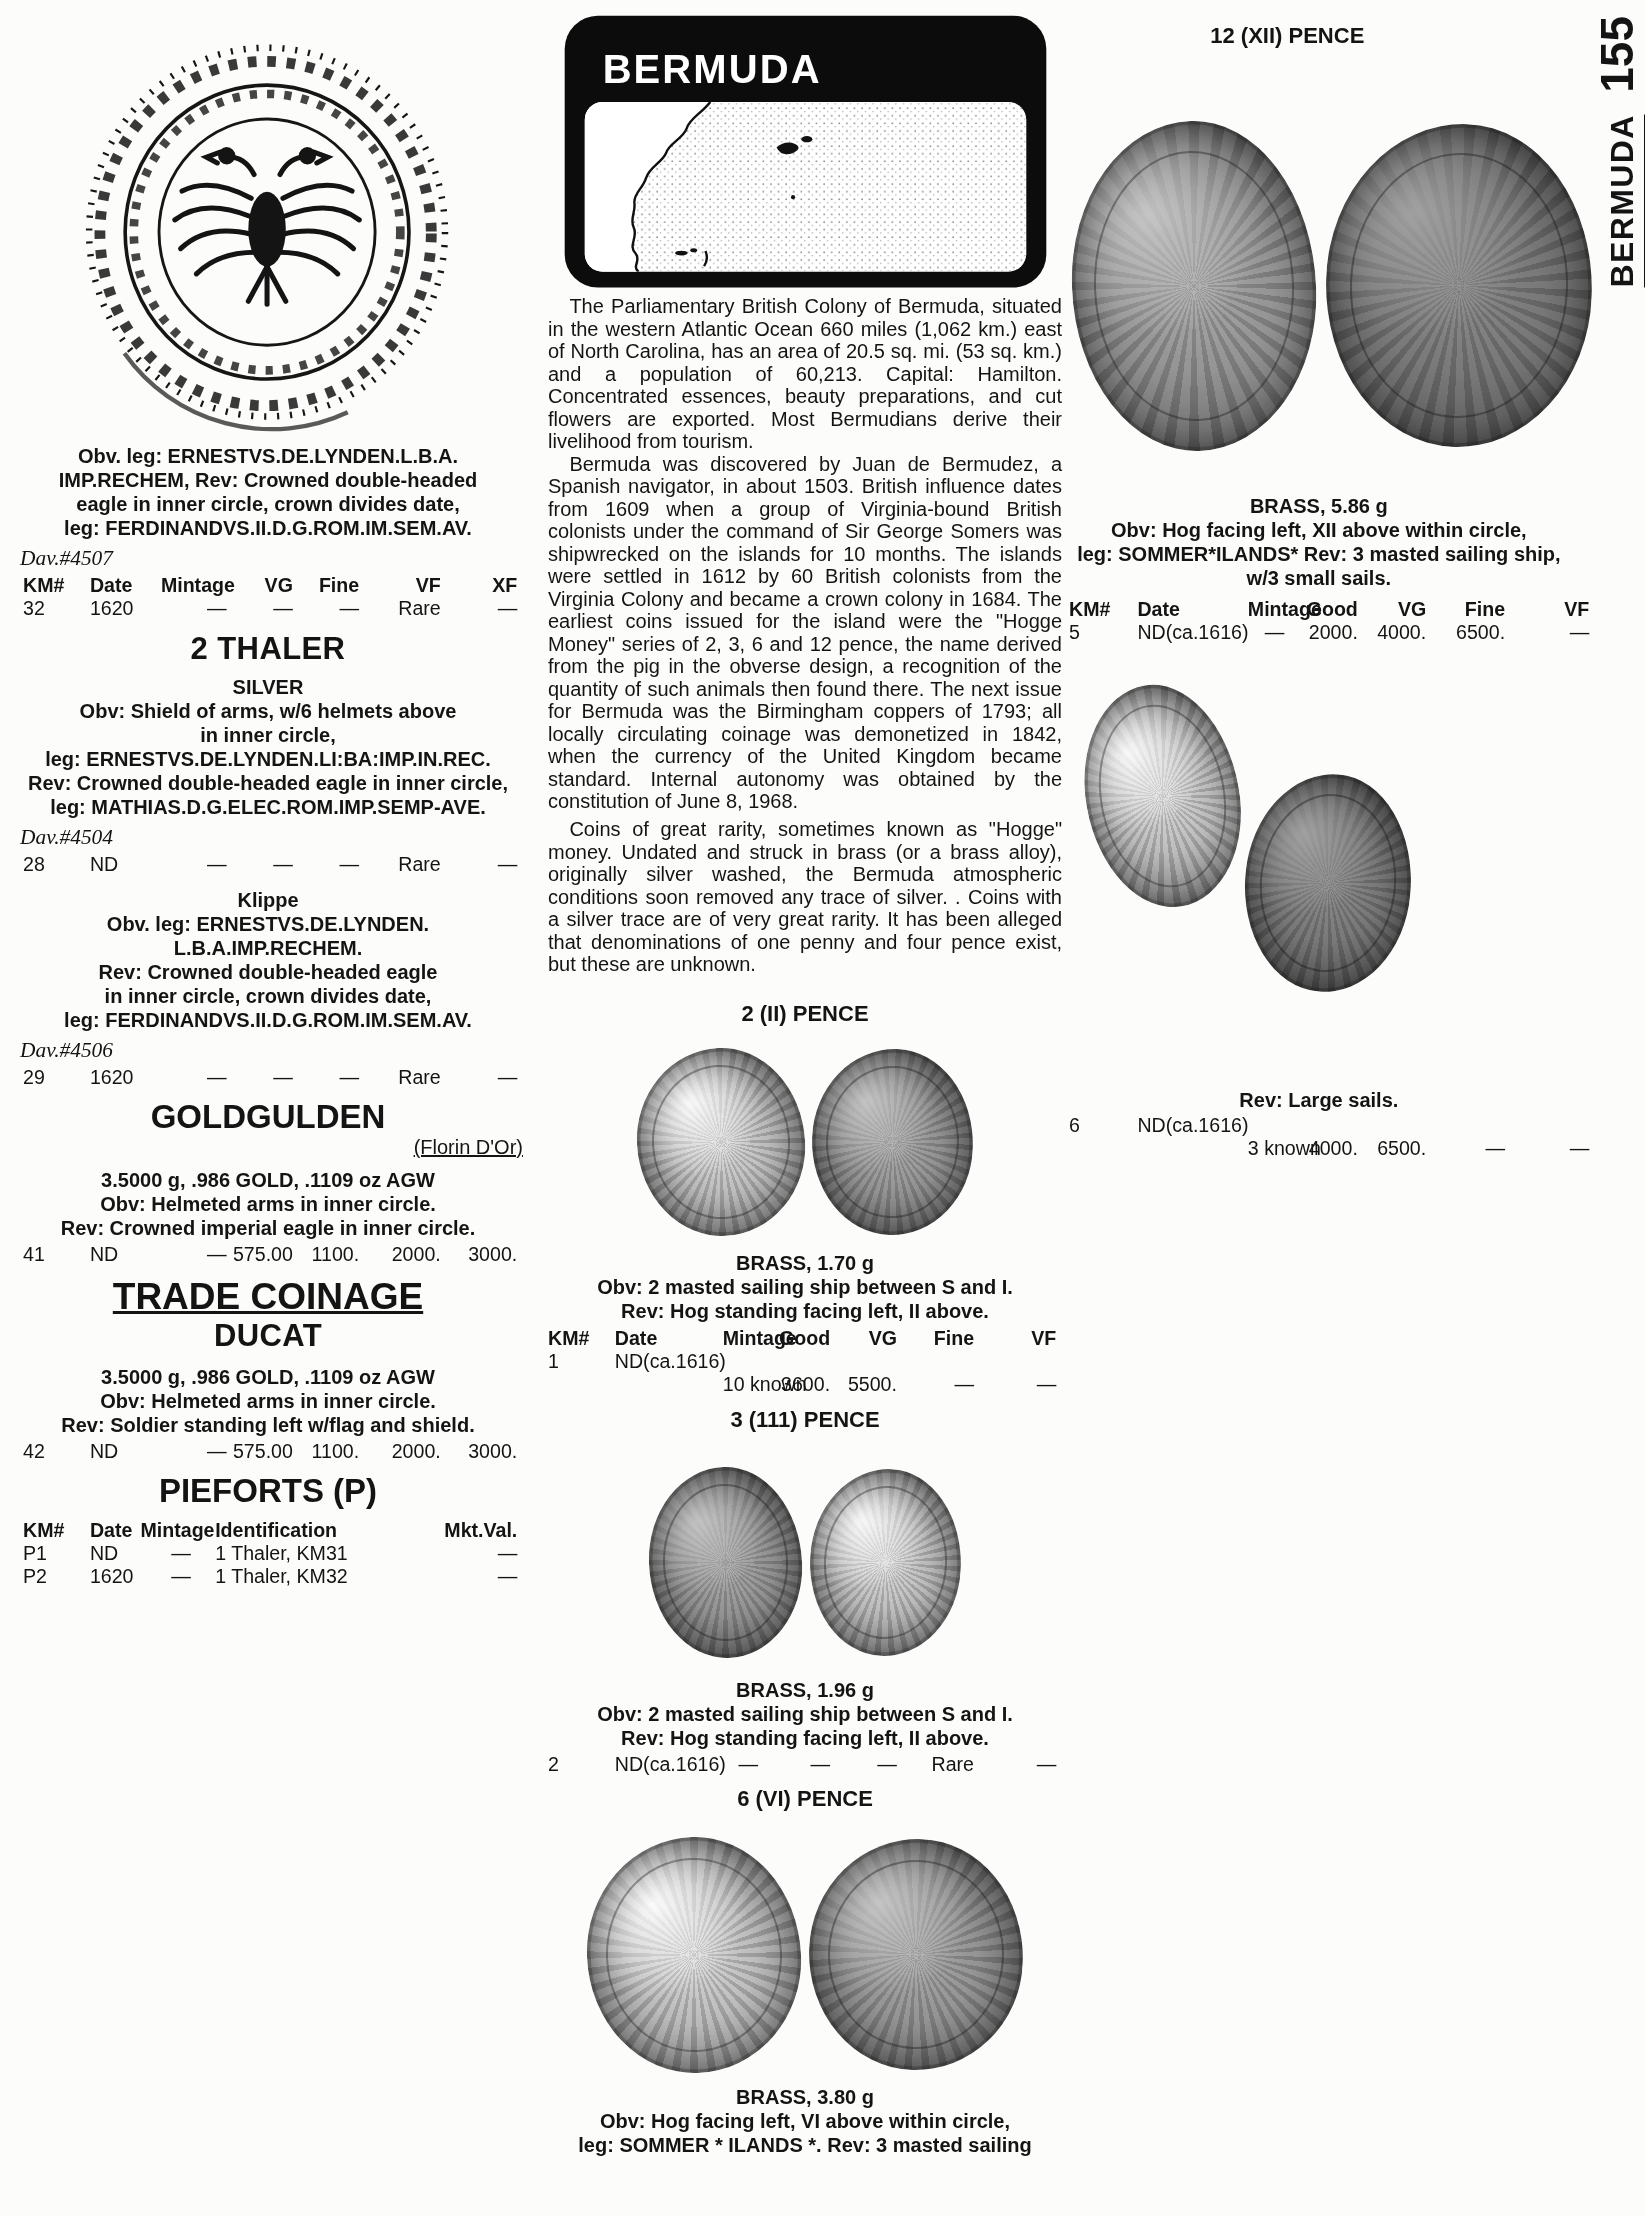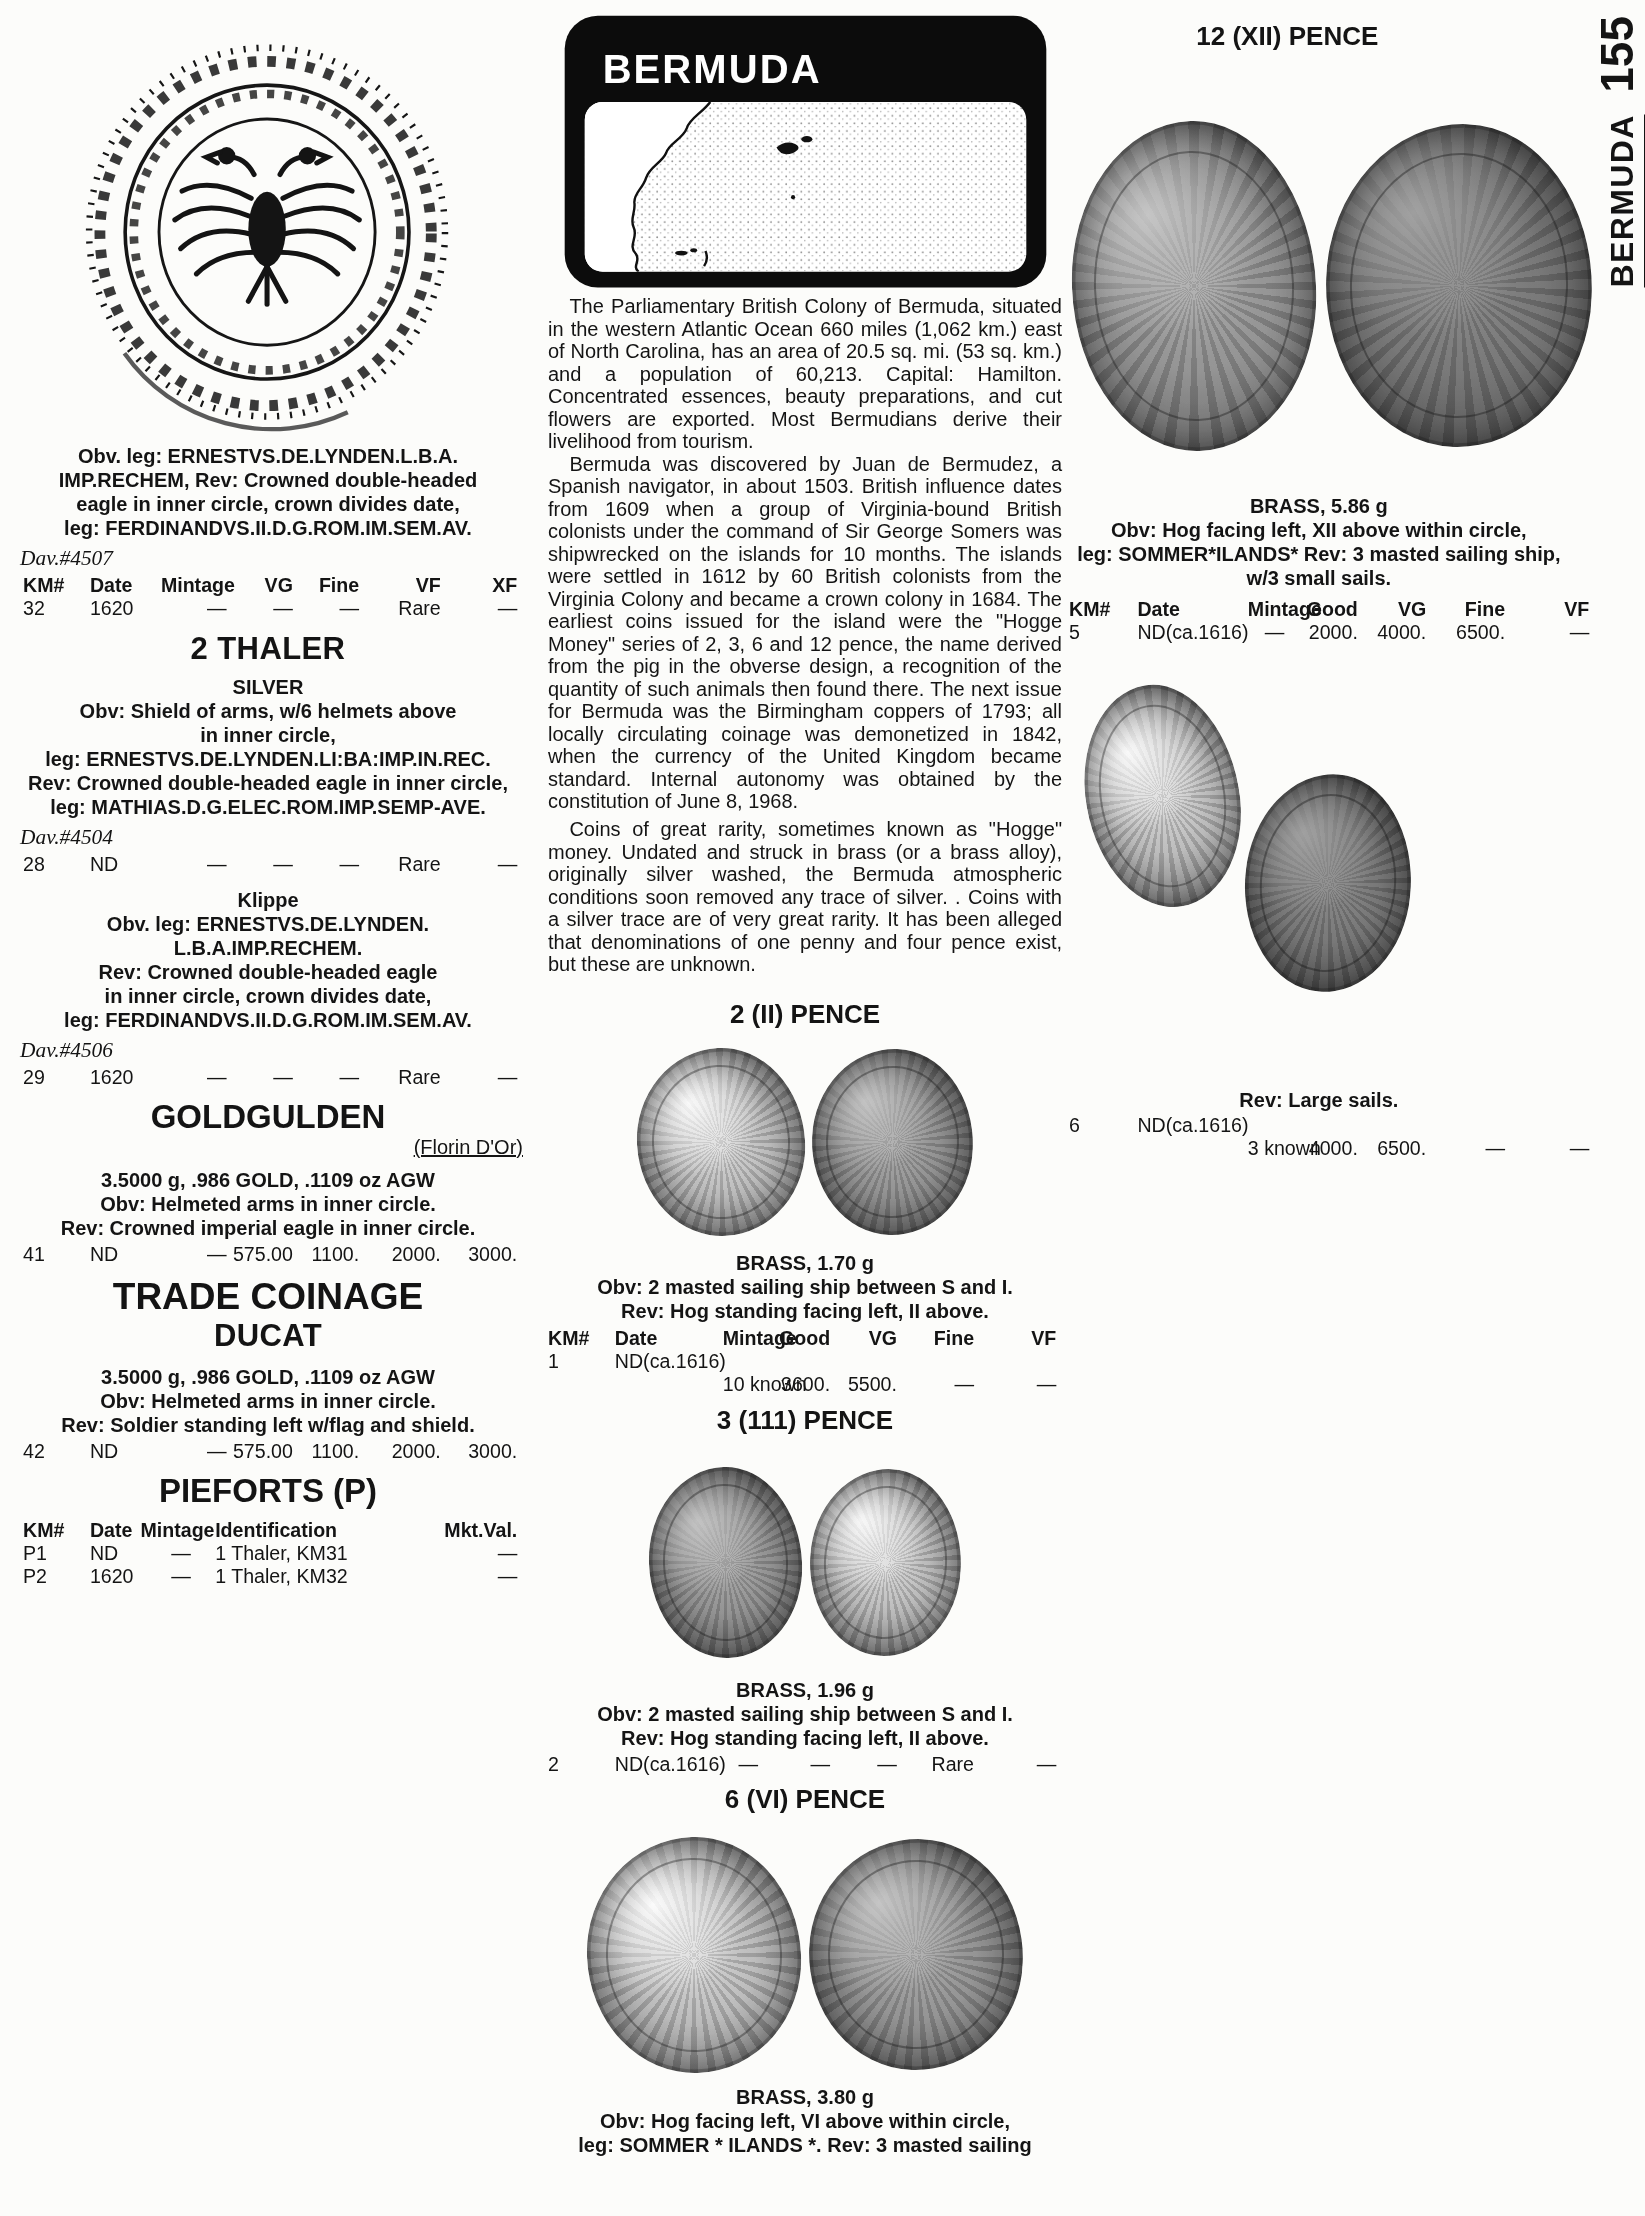--- a/index.html
+++ b/index.html
@@ -10,23 +10,23 @@
   .col-mid{left:548px;width:514px;}
   .col-right{left:1069px;width:526px;}
 
   
   .cap{font-weight:700;text-align:center;font-size:20px;line-height:24px;}
   .capline{white-space:nowrap;}
   .sub{font-weight:400;text-align:right;font-size:20px;line-height:24px;text-decoration:underline;}
   .ref{font-family:"Liberation Serif","DejaVu Serif",serif;font-style:italic;font-size:21.4px;
        margin:5.7px 0 0 7.1px;}
   .h1{font-weight:700;text-align:center;font-size:31px;line-height:37px;letter-spacing:0.4px;}
-  .h-xl{font-weight:700;text-align:center;font-size:37px;line-height:40px;letter-spacing:0;}
+  .h-xl{font-weight:700;text-align:center;font-size:37px;line-height:40px;letter-spacing:0;text-decoration:underline;}
   .h-lg{font-weight:700;text-align:center;font-size:33px;line-height:36px;}
-  .h-md{font-weight:700;text-align:center;font-size:26px;line-height:34px;}
+  .h-md{font-weight:700;text-align:center;font-size:22px;line-height:34px;}
   .para{font-size:20px;line-height:22.5px;text-align:justify;text-indent:21.4px;}
 
   
   .tbl{display:grid;font-size:19.6px;line-height:23px;width:100%;}
   .tbl span{white-space:nowrap;}
   .l7{grid-template-columns:12% 17% 14% 13% 13% 16% 15%;}
   .v7{grid-template-columns:13% 21% 8% 14% 13% 15% 16%;}
   .p5{grid-template-columns:12% 13% 11% 44% 20%;}
   .th span{font-weight:700;}
   .c-l{text-align:left;}

